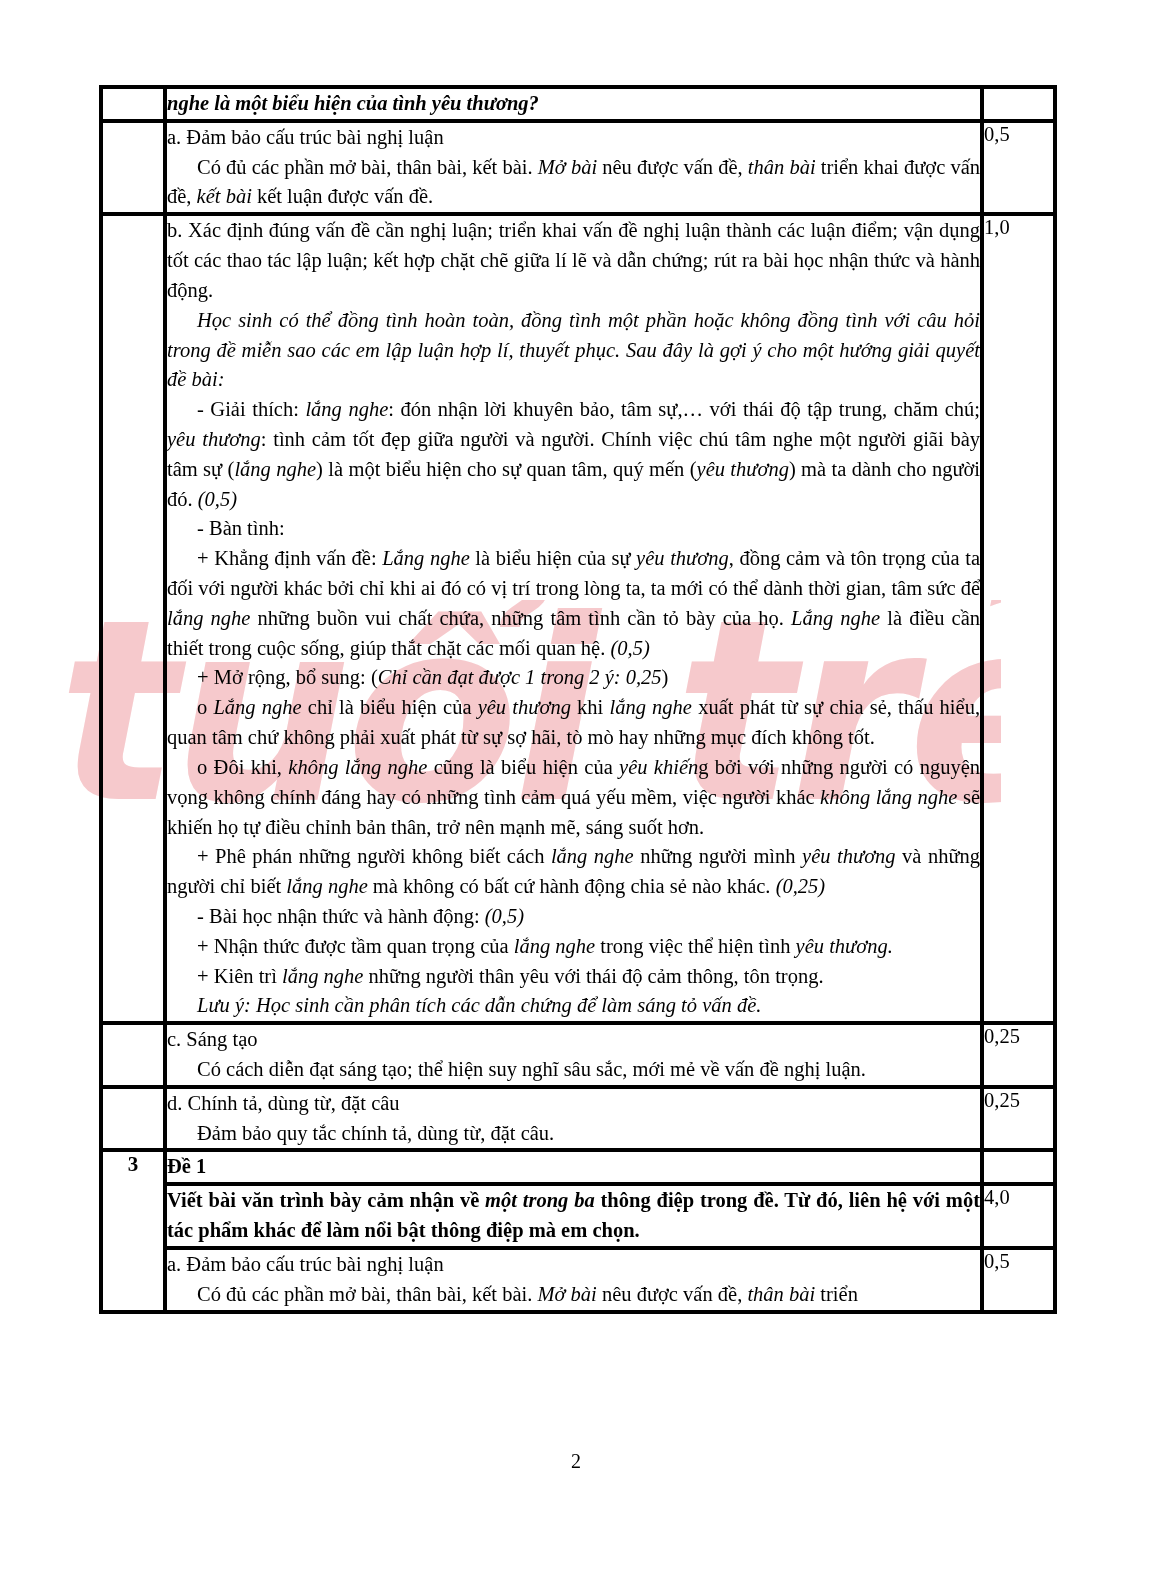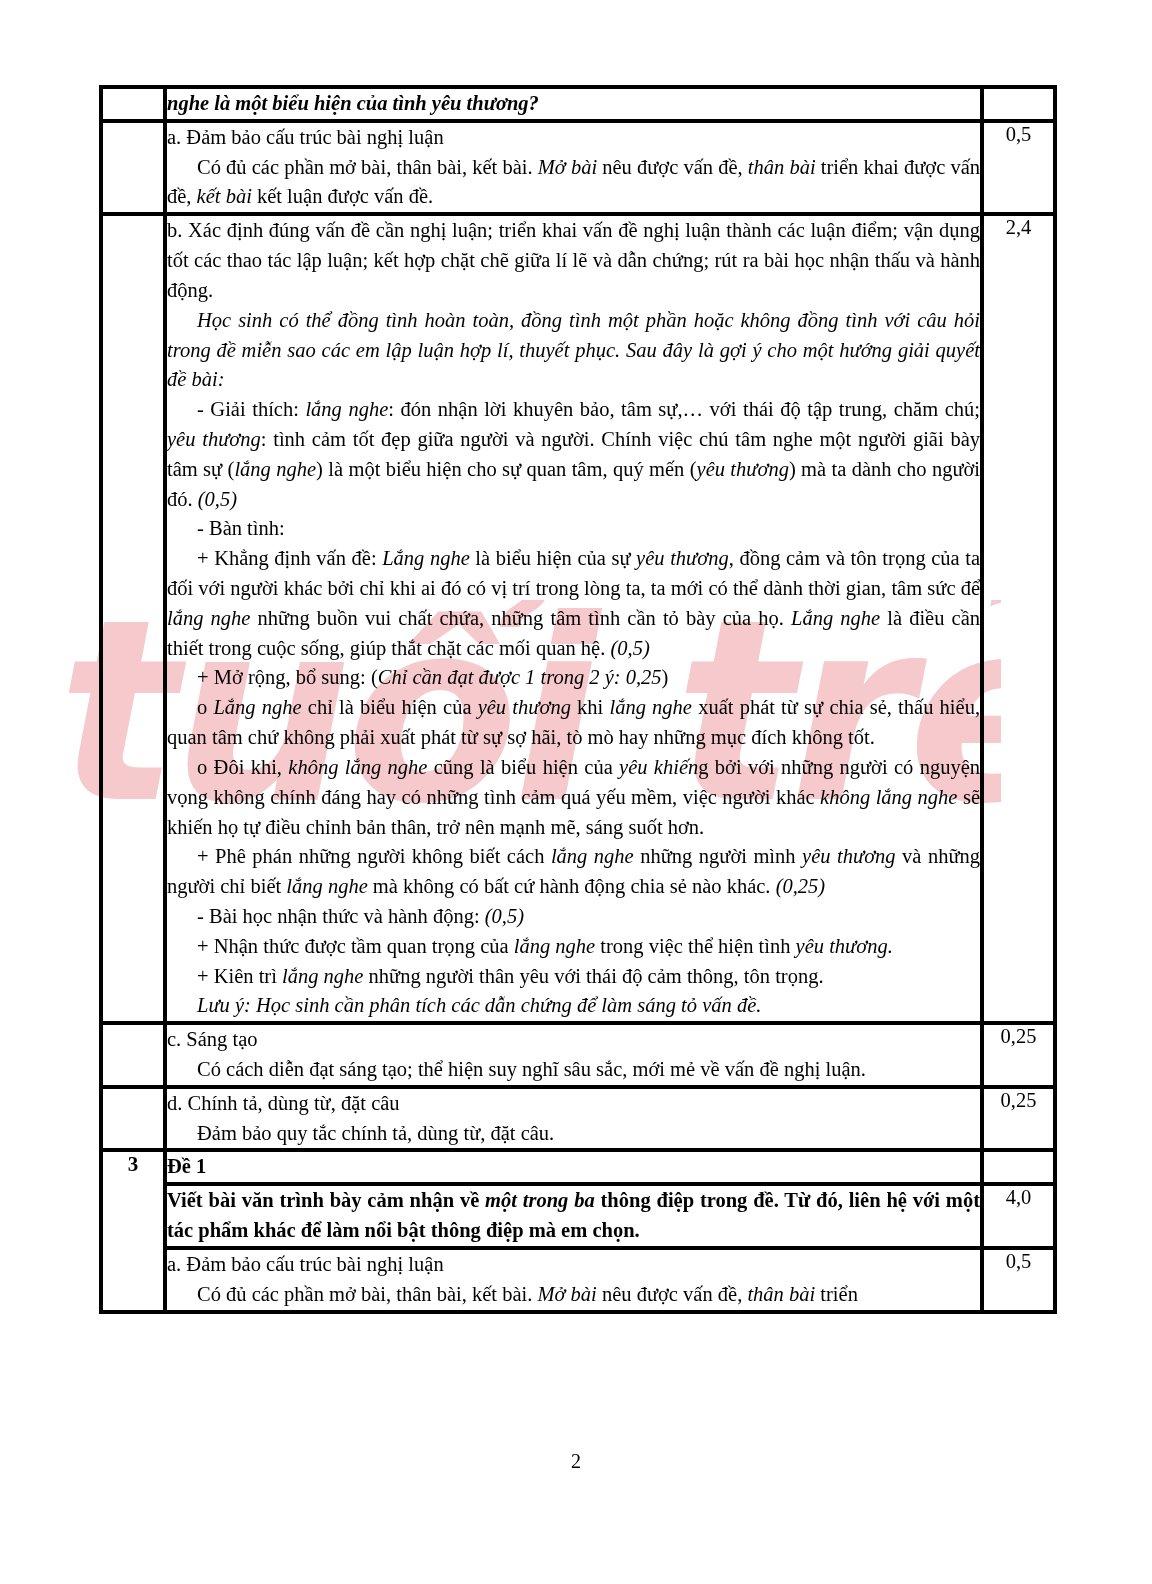--- a/index.html
+++ b/index.html
@@ -77,21 +77,20 @@
   col.c-score { width: 73px;  }
 
   .numcell {
     text-align: center;
     vertical-align: middle;
     font-size: 21px;
     font-weight: bold;
     font-family: "Liberation Serif", serif;
   }
   .scorecell {
-    text-align: center;
     font-size: 20.5px;
     padding-top: 5px;
     font-family: "Liberation Serif", serif;
   }
   .scorecell.bold { font-weight: normal; }
 
   .bodycell {
     padding: 4px 11px 5px 12px;
     font-size: 20.5px;
     line-height: 1.455;
@@ -145,35 +144,35 @@
           <td class="numcell"></td>
           <td class="bodycell">
             <p class="noind">a.  Đảm bảo cấu trúc bài nghị luận</p>
             <p class="ind">Có đủ các phần mở bài, thân bài, kết bài. <i>Mở bài</i> nêu được vấn đề, <i>thân bài</i> triển khai được vấn đề, <i>kết bài</i> kết luận được vấn đề.</p>
           </td>
           <td class="scorecell">0,5</td>
         </tr>
         <tr>
           <td class="numcell"></td>
           <td class="bodycell">
-            <p class="noind">b.  Xác định đúng vấn đề cần nghị luận; triển khai vấn đề nghị luận thành các luận điểm; vận dụng tốt các thao tác lập luận; kết hợp chặt chẽ giữa lí lẽ và dẫn chứng; rút ra bài học nhận thấu và hành động.</p>
+            <p class="noind">b.  Xác định đúng vấn đề cần nghị luận; triển khai vấn đề nghị luận thành các luận điểm; vận dụng tốt các thao tác lập luận; kết hợp chặt chẽ giữa lí lẽ và dẫn chứng; rút ra bài học nhận thức và hành động.</p>
             <p class="ind"><i>Học sinh có thể đồng tình hoàn toàn, đồng tình một phần hoặc không đồng tình với câu hỏi trong đề miễn sao các em lập luận hợp lí, thuyết phục. Sau đây là gợi ý cho một hướng giải quyết đề bài:</i></p>
             <p class="ind">- Giải thích: <i>lắng nghe</i>: đón nhận lời khuyên bảo, tâm sự,… với thái độ tập trung, chăm chú; <i>yêu thương</i>: tình cảm tốt đẹp giữa người và người. Chính việc chú tâm nghe một người giãi bày tâm sự (<i>lắng nghe</i>) là một biểu hiện cho sự quan tâm, quý mến (<i>yêu thương</i>) mà ta dành cho người đó. <i>(0,5)</i></p>
             <p class="ind">- Bàn tình:</p>
             <p class="ind">+ Khẳng định vấn đề: <i>Lắng nghe</i> là biểu hiện của sự <i>yêu thương</i>, đồng cảm và tôn trọng của ta đối với người khác bởi chỉ khi ai đó có vị trí trong lòng ta, ta mới có thể dành thời gian, tâm sức để <i>lắng nghe</i> những buồn vui chất chứa, những tâm tình cần tỏ bày của họ. <i>Lắng nghe</i> là điều cần thiết trong cuộc sống, giúp thắt chặt các mối quan hệ. <i>(0,5)</i></p>
             <p class="ind">+ Mở rộng, bổ sung: (<i>Chỉ cần đạt được 1 trong 2 ý: 0,25</i>)</p>
             <p class="ind">o  <i>Lắng nghe</i> chỉ là biểu hiện của <i>yêu thương</i> khi <i>lắng nghe</i> xuất phát từ sự chia sẻ, thấu hiểu, quan tâm chứ không phải xuất phát từ sự sợ hãi, tò mò hay những mục đích không tốt.</p>
             <p class="ind">o  Đôi khi, <i>không lắng nghe</i> cũng là biểu hiện của <i>yêu khiến</i>g bởi với những người có nguyện vọng không chính đáng hay có những tình cảm quá yếu mềm, việc người khác <i>không lắng nghe</i> sẽ khiến họ tự điều chỉnh bản thân, trở nên mạnh mẽ, sáng suốt hơn.</p>
             <p class="ind">+ Phê phán những người không biết cách <i>lắng nghe</i> những người mình <i>yêu thương</i> và những người chỉ biết <i>lắng nghe</i> mà không có bất cứ hành động chia sẻ nào khác. <i>(0,25)</i></p>
             <p class="ind">- Bài học nhận thức và hành động: <i>(0,5)</i></p>
             <p class="ind">+ Nhận thức được tầm quan trọng của <i>lắng nghe</i> trong việc thể hiện tình <i>yêu thương.</i></p>
             <p class="ind">+ Kiên trì <i>lắng nghe</i> những người thân yêu với thái độ cảm thông, tôn trọng.</p>
             <p class="ind"><i>Lưu ý: Học sinh cần phân tích các dẫn chứng để làm sáng tỏ vấn đề.</i></p>
           </td>
-          <td class="scorecell">2,4</td>
+          <td class="scorecell">1,0</td>
         </tr>
         <tr>
           <td class="numcell"></td>
           <td class="bodycell">
             <p class="noind">c.  Sáng tạo</p>
             <p class="ind">Có cách diễn đạt sáng tạo; thể hiện suy nghĩ sâu sắc, mới mẻ về vấn đề nghị luận.</p>
           </td>
           <td class="scorecell">0,25</td>
         </tr>
         <tr>

